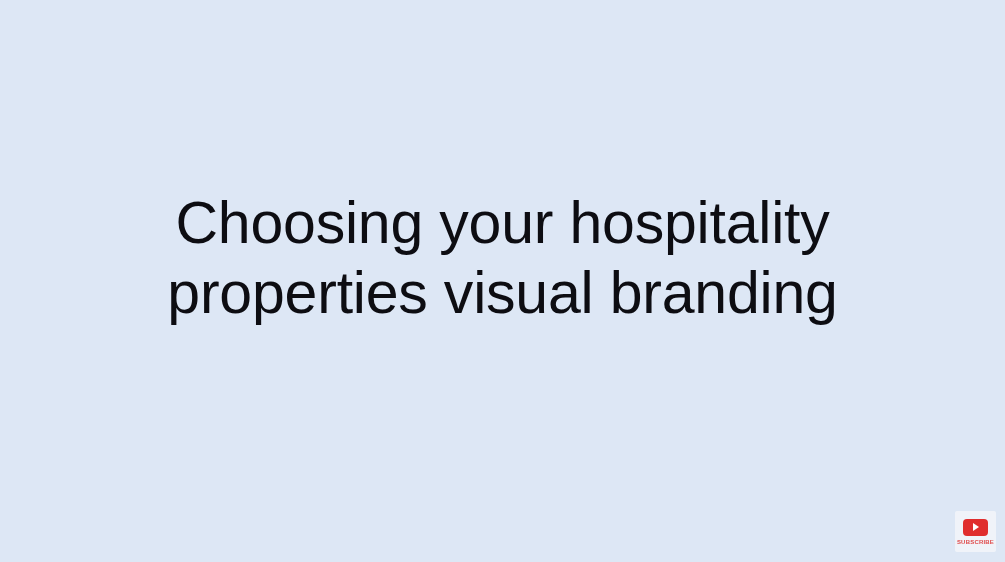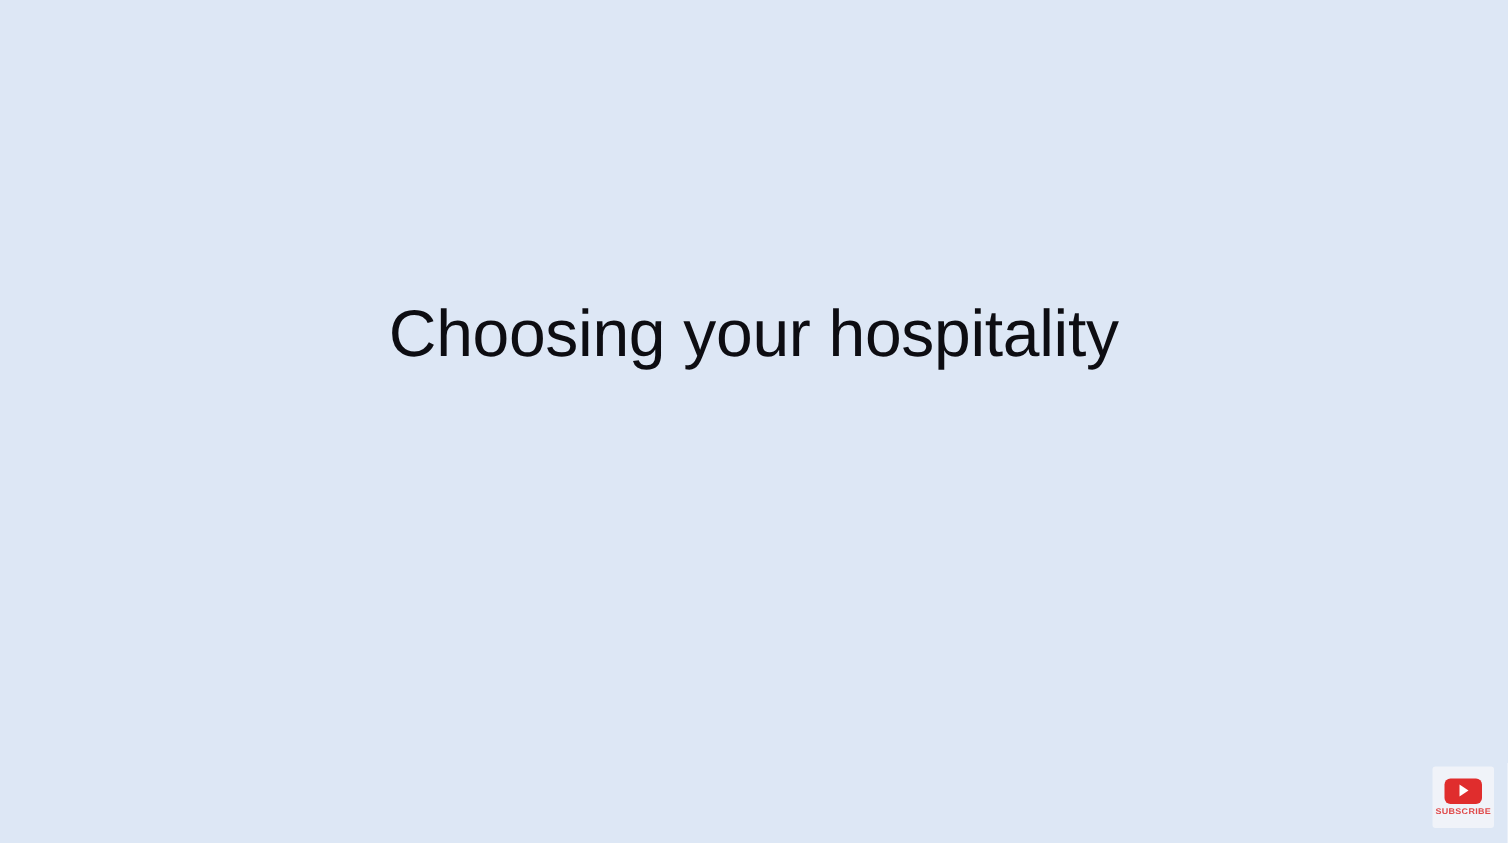--- a/index.html
+++ b/index.html
@@ -27,21 +27,21 @@
     position: absolute;
     left: 0;
     top: 188px;
     width: 1005px;
     text-align: center;
   }
 
   .title-line {
     display: block;
     font-family: "Liberation Sans", sans-serif;
-    font-size: 44px;
+    font-size: 59px;
     font-weight: 400;
     line-height: 70px;
     letter-spacing: -0.2px;
     color: #0d0d12;
     white-space: nowrap;
   }
 
   
   #subscribe-watermark {
     position: absolute;
@@ -90,20 +90,21 @@
     transform: scaleY(0.92);
   }
 </style>
 </head>
 <body>
 
 <div id="slide">
 
   <div id="title-block">
     <span class="title-line">Choosing your hospitality</span>
+    <span class="title-line">properties visual branding</span>
   </div>
 
   <div id="subscribe-watermark">
     <div id="yt-play-badge">
       <div id="yt-play-triangle"></div>
     </div>
     <div id="subscribe-label">SUBSCRIBE</div>
   </div>
 
 </div>

